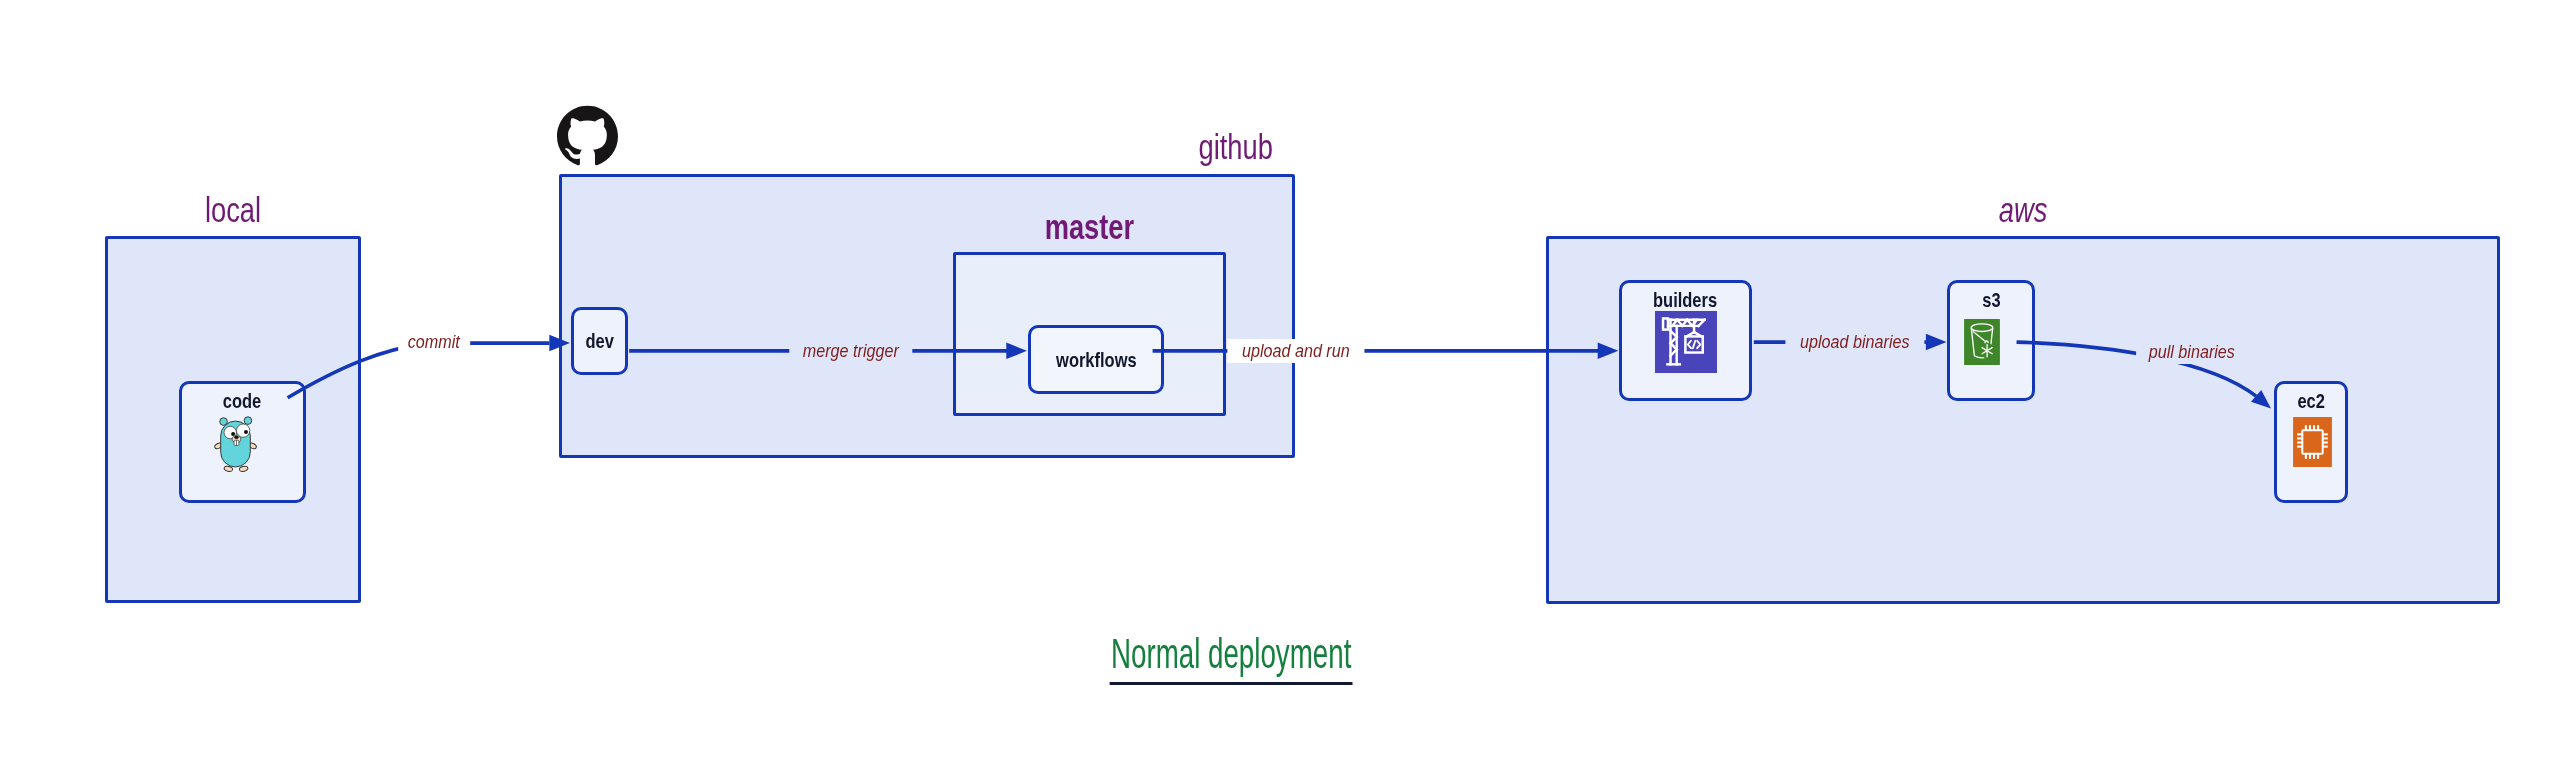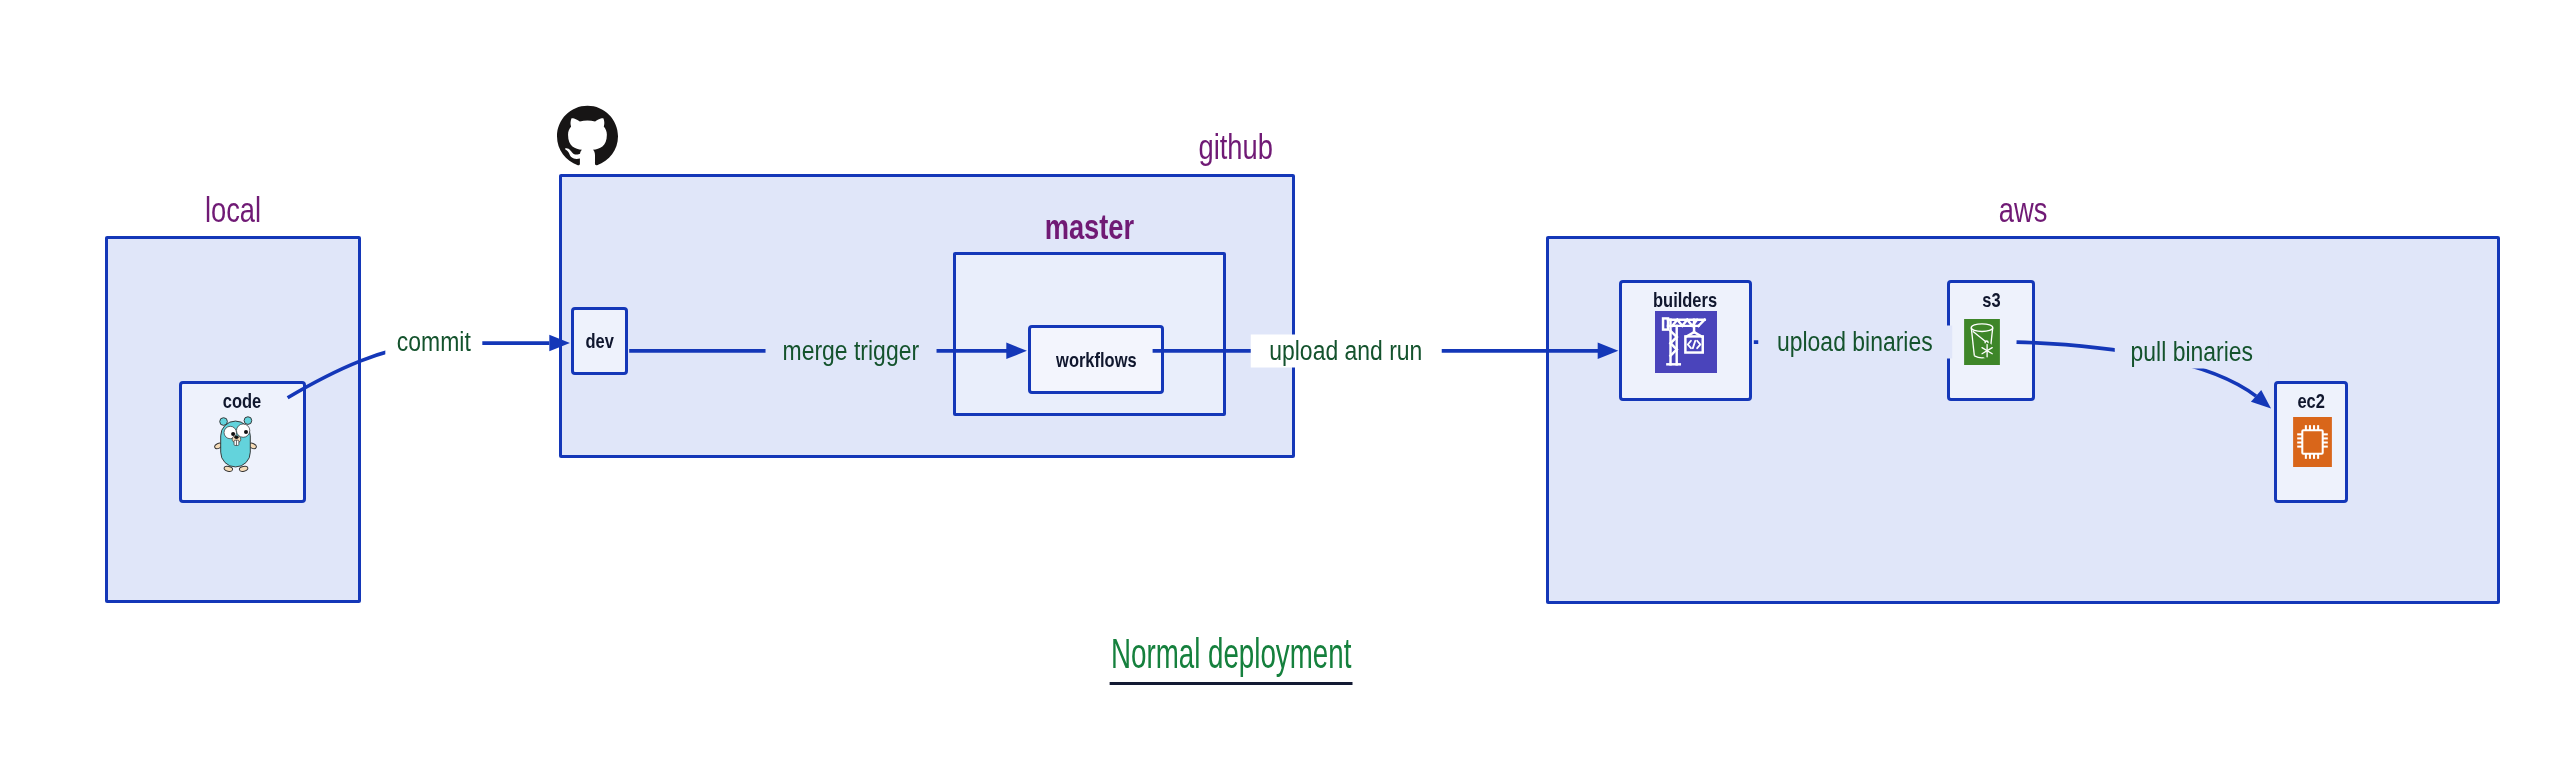--- a/index.html
+++ b/index.html
@@ -1,63 +1,63 @@
 <!DOCTYPE html>
 <html style="font-size:8.2px"><head>
 <meta charset="utf-8">
 <style>
   html,body{margin:0;padding:0;background:#ffffff;}
   body{width:2604px;height:781px;position:relative;overflow:hidden;
        font-family:"Liberation Sans", sans-serif;color:#121a33;}
   .abs{position:absolute;}
   
   .container{position:absolute;background:#e0e6f9;border:3.1px solid #1437b8;border-radius:2.1px;box-sizing:border-box;}
-  .node{position:absolute;background:#eef2fc;border:3.1px solid #1437b8;border-radius:4px;box-sizing:border-box;}
+  .node{position:absolute;background:#eef2fc;border:3.1px solid #1437b8;border-radius:10px;box-sizing:border-box;}
   #box-local   {left:105px;top:236px;width:256px;height:367px;}
   #box-github  {left:559px;top:174px;width:736px;height:284px;}
   #box-master  {left:953px;top:252px;width:273px;height:164px;background:#e9eefb;}
   #box-aws     {left:1546px;top:236px;width:954px;height:368px;}
   #node-code     {left:179px;top:381px;width:127px;height:122px;}
   #node-dev      {left:571px;top:307px;width:57px;height:68px;}
   #node-workflows{left:1028px;top:325px;width:136px;height:69px;background:#f3f5fd;}
   #node-builders {left:1619px;top:280px;width:133px;height:121px;}
   #node-s3       {left:1947px;top:280px;width:88px;height:121px;}
   #node-ec2      {left:2274px;top:381px;width:74px;height:122px;padding-left:19px;}
   
   .ctitle{position:absolute;font-size:35px;line-height:33px;color:#701a75;text-align:center;white-space:nowrap;}
   .ctitle .t{display:inline-block;transform:scaleX(0.78);transform-origin:center;}
   #lbl-local {left:105px;top:193px;width:256px;}
   #lbl-github{left:559px;top:130px;width:736px;text-align:right;padding-right:11.3px;box-sizing:border-box;}
   #lbl-master{left:953px;top:210px;width:273px;font-weight:bold;}
-  #lbl-aws   {left:1546px;top:193px;width:954px;}
+  #lbl-aws   {left:1546px;top:193px;width:954px;font-style:italic;}
   
   .nlabel{position:absolute;left:0;width:100%;font-size:20.6px;font-weight:bold;text-align:center;white-space:nowrap;color:#10172e;}
   .nlabel .t{display:inline-block;transform:scaleX(0.8);transform-origin:center;}
   .nlabel.top{top:5.2px;}
   .nlabel.mid{top:50%;transform:translateY(-50%);}
   
   .icon{position:absolute;}
   #icon-gopher  {left:32px;top:30px;width:43px;height:60px;}
   #icon-builders{left:33px;top:28px;width:62px;height:62px;}
   #icon-s3      {left:14.4px;top:36px;width:36px;height:46px;}
   #icon-ec2     {left:15.5px;top:33px;width:39px;height:50px;}
   #github-logo  {left:557px;top:105px;width:61px;height:61px;}
   
   #edges{position:absolute;left:0;top:0;width:2604px;height:781px;pointer-events:none;}
   .edge{stroke:#1437b8;stroke-width:7;fill:none;}
   .head{fill:#1437b8;stroke:none;}
   
-  .elabel{position:absolute;transform:translate(-50%,-50%);font-size:27px;color:#14532d;
+  .elabel{position:absolute;transform:translate(-50%,-50%);font-size:19px;font-style:italic;color:#7f1d1d;
           white-space:nowrap;padding:1px 5.2px;}
   .elabel .t{display:inline-block;transform:scaleX(0.85);transform-origin:center;}
   .on-white{background:#ffffff;}
   .on-fill {background:#e0e6f9;}
   #elbl-commit {left:434px;top:342px;}
   #elbl-merge  {left:851px;top:351px;}
-  #elbl-run    {left:1346px;top:351px;text-align:right;}
+  #elbl-run    {left:1296px;top:351px;text-align:right;}
   #elbl-upbin  {left:1855px;top:342px;}
   #elbl-pull   {left:2192px;top:352px;}
   
   #diagram-title{position:absolute;left:1025px;top:630px;width:412px;text-align:center;
       font-size:42px;color:#15803d;white-space:nowrap;}
   #diagram-title .t{display:inline-block;transform:scaleX(0.66);transform-origin:center;
       border-bottom:3.6px solid #131a33;padding:0 2.1px 4.1px 2.1px;}
 </style>
 </head>
 <body>

